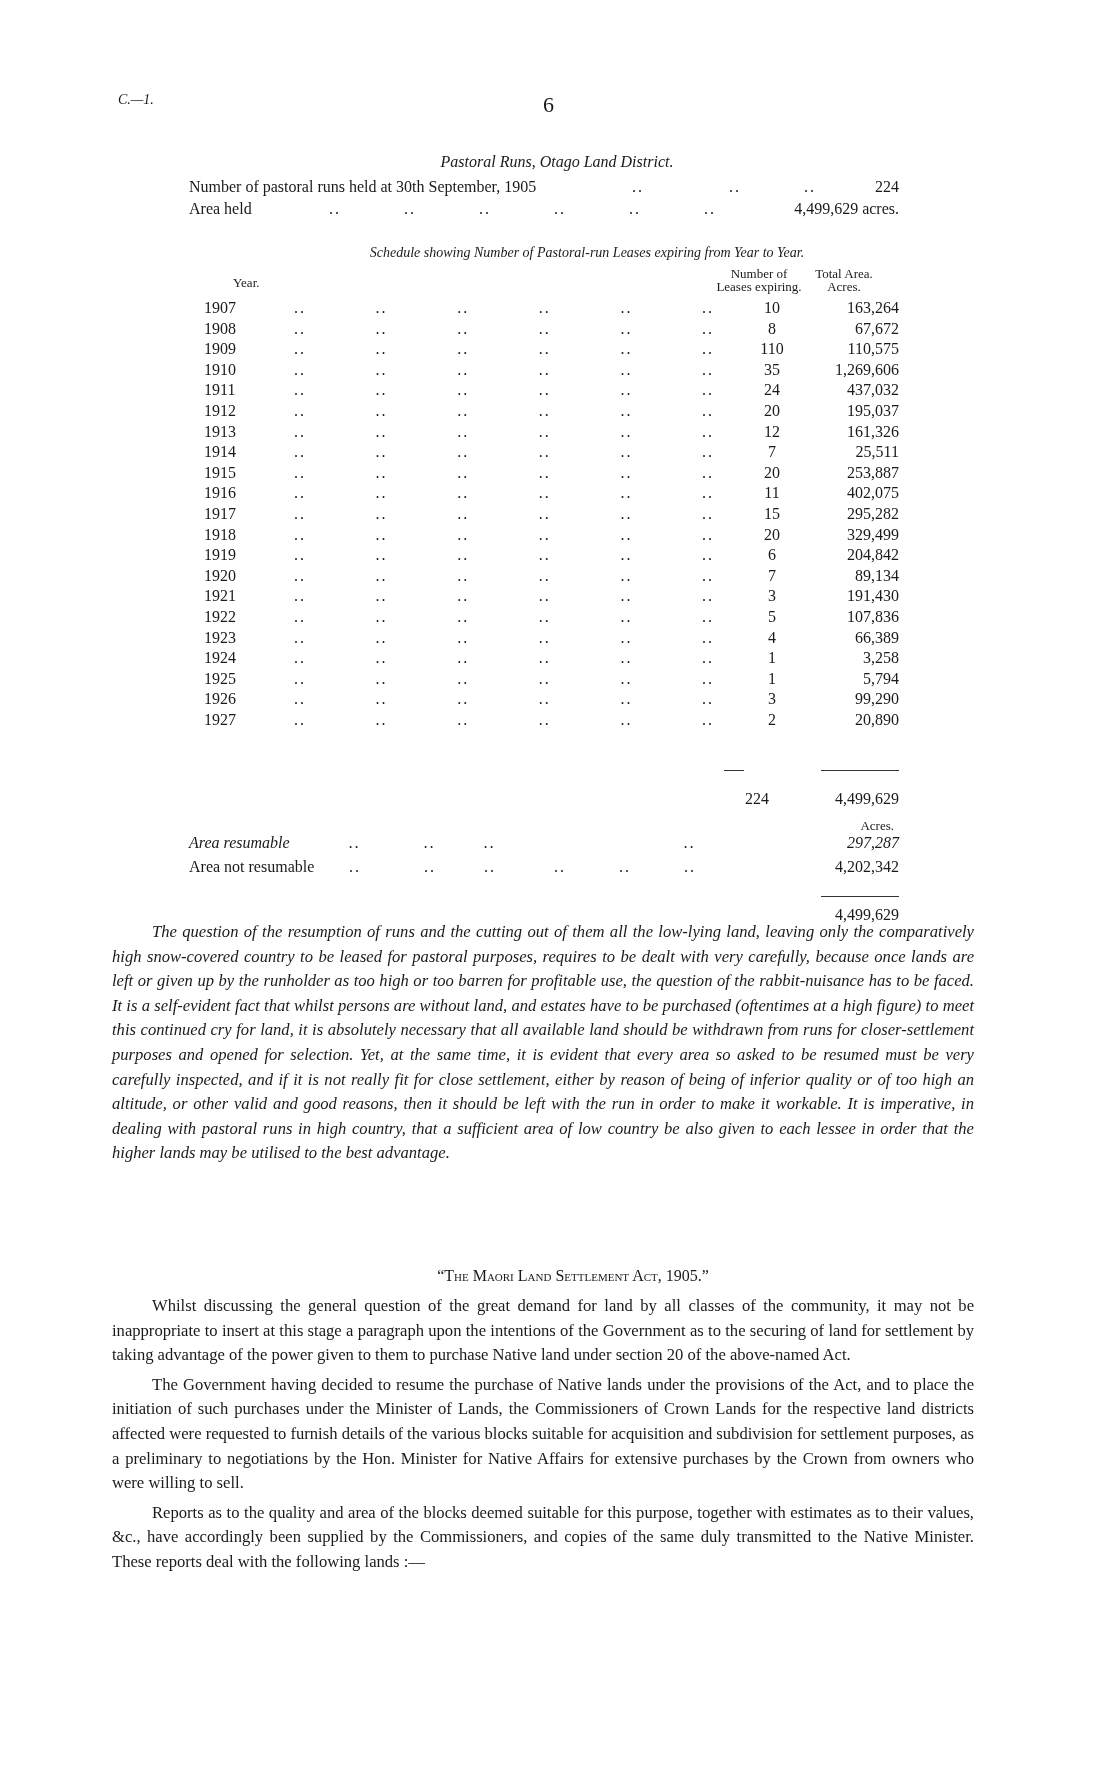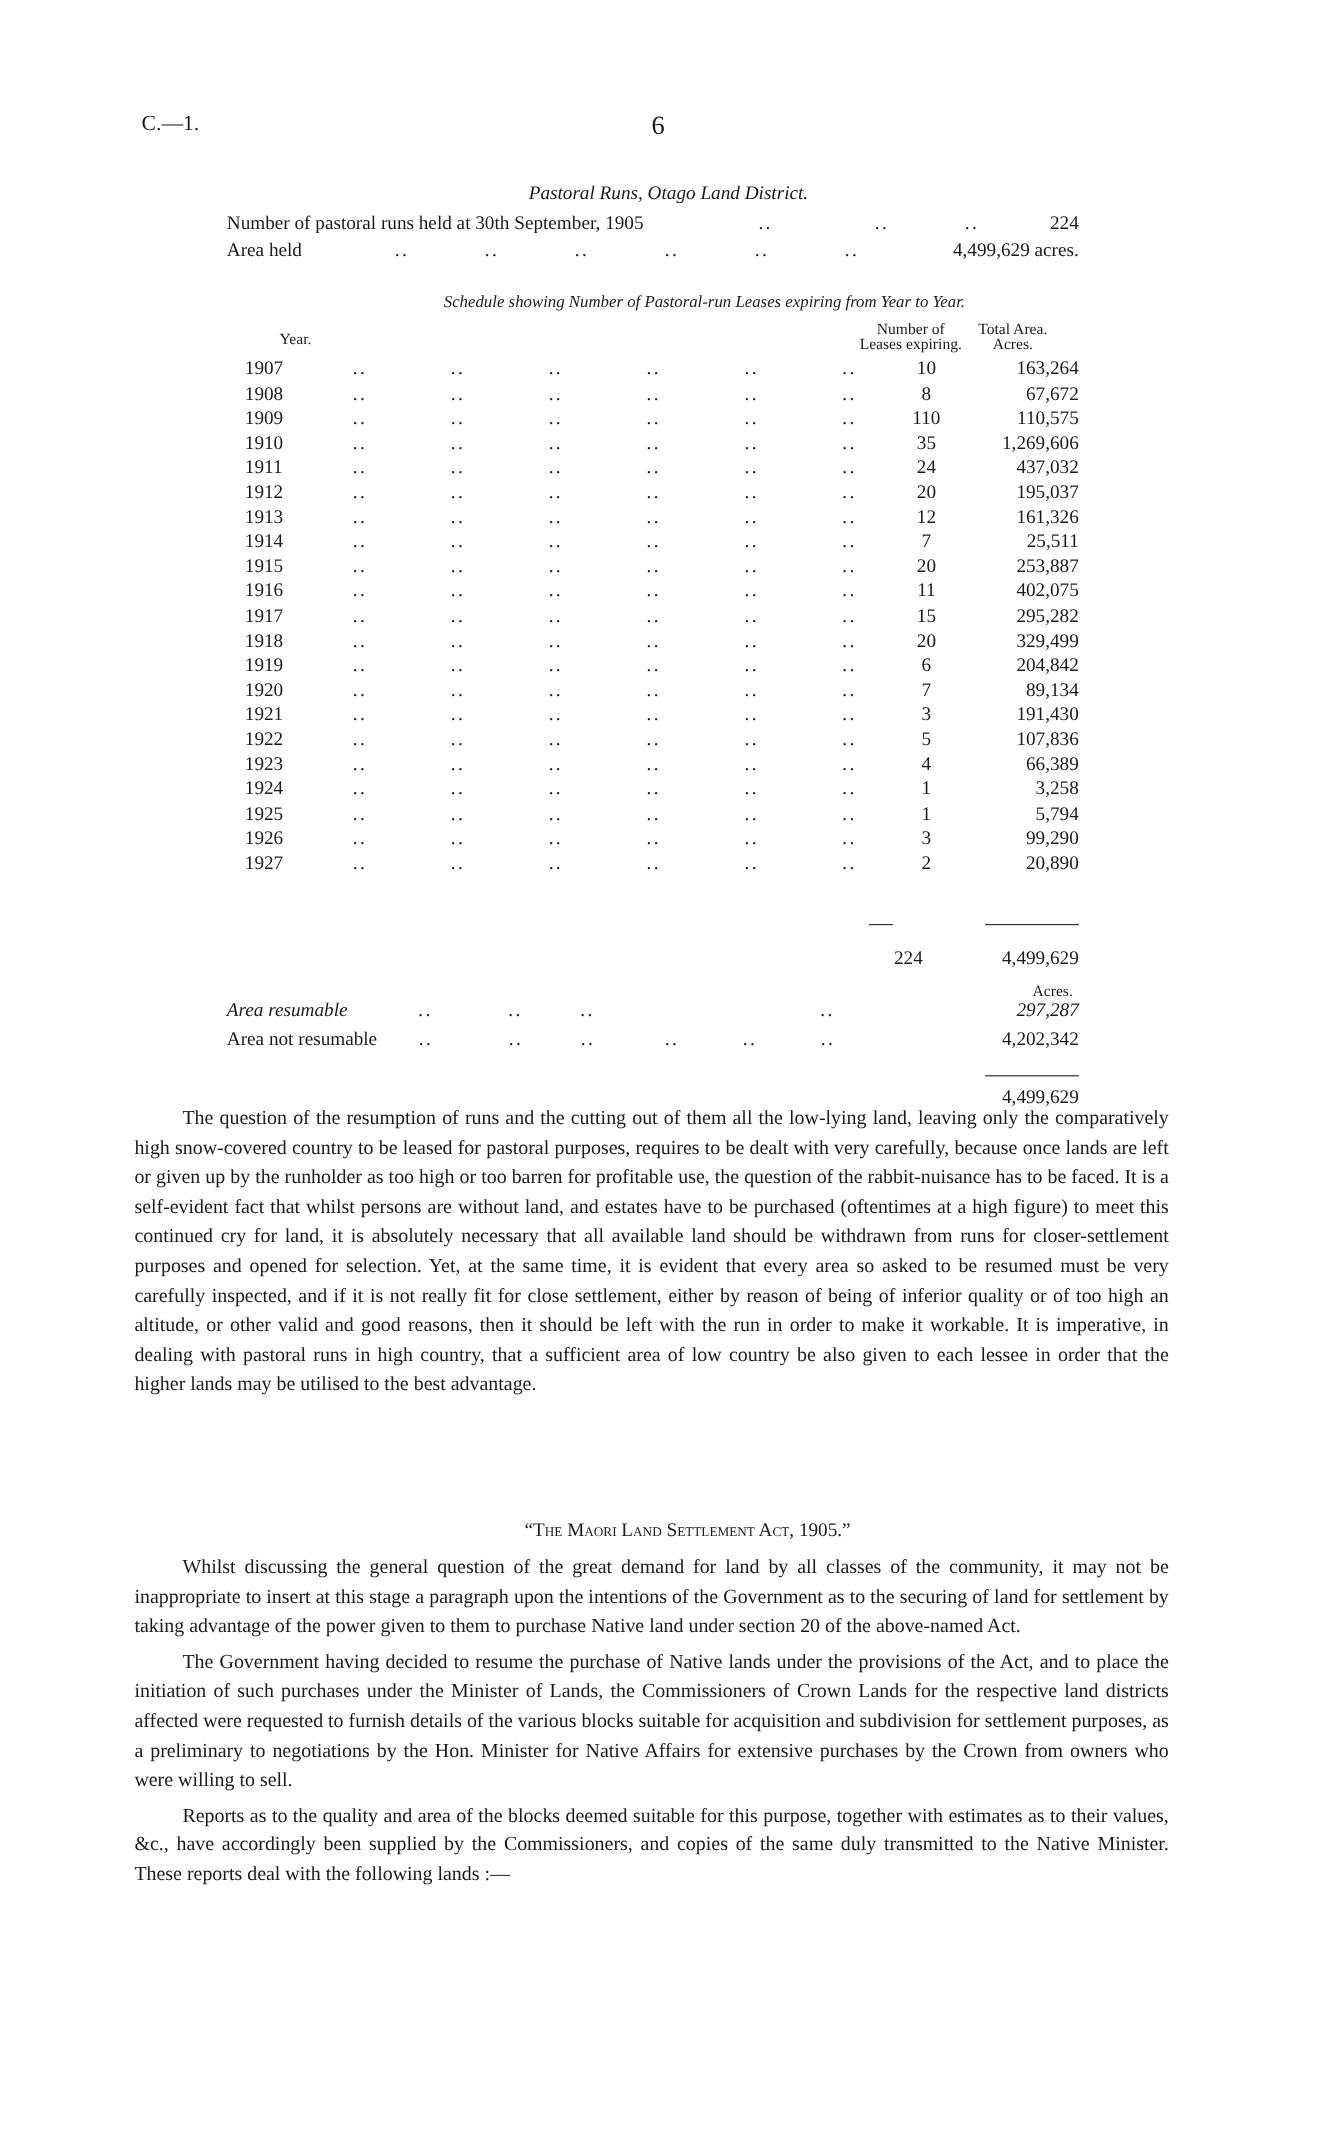--- a/index.html
+++ b/index.html
@@ -1,21 +1,21 @@
 <!DOCTYPE html>
 <html><head>
 <meta charset="utf-8">
 <style>
   html, body { margin: 0; padding: 0; background: #ffffff; }
   body {
     width: 1114px; height: 1790px; position: relative; overflow: hidden;
     font-family: "Liberation Serif", "DejaVu Serif", serif; color: #1a1a1a;
   }
   .page-header { position: absolute; top: 92px; left: 118px; right: 118px; height: 30px; }
-  .ref { position: absolute; left: 0; top: 0; font-size: 18px; }
+  .ref { position: absolute; left: 0; top: 0; font-size: 14px; font-style: italic; }
   .pagenum { position: absolute; left: 425px; top: 0; font-size: 22px; }
 
   .center-title { position: absolute; left: 0; width: 1114px; text-align: center; font-style: italic; font-size: 16px; }
   #pr-title { top: 153px; }
 
   .summary { position: absolute; left: 189px; width: 710px; font-size: 16px; }
   .summary-row { position: relative; height: 22px; }
   .summary-row .lbl { position: absolute; left: 0; }
   .summary-row .dots { position: absolute; letter-spacing: 2px; }
   .summary-row .val { position: absolute; right: 0; }
@@ -383,21 +383,21 @@
     <span class="dots" style="left:295px;">..</span>
     <span class="dots" style="left:365px;">..</span>
     <span class="dots" style="left:430px;">..</span>
     <span class="dots" style="left:495px;">..</span>
     <span class="val">4,202,342</span>
   </div>
   <div class="rule" style="right:0; width:78px; top:78px;"></div>
   <div style="position:absolute; right:0; top:88px;">4,499,629</div>
 </div>
 
-<div class="body-text" style="top:920px;">
+<div class="body-text" style="top:920px;font-style:italic;">
   <p>The question of the resumption of runs and the cutting out of them all the low-lying land, leaving only the comparatively high snow-covered country to be leased for pastoral purposes, requires to be dealt with very carefully, because once lands are left or given up by the runholder as too high or too barren for profitable use, the question of the rabbit-nuisance has to be faced. It is a self-evident fact that whilst persons are without land, and estates have to be purchased (oftentimes at a high figure) to meet this continued cry for land, it is absolutely necessary that all available land should be withdrawn from runs for closer-settlement purposes and opened for selection. Yet, at the same time, it is evident that every area so asked to be resumed must be very carefully inspected, and if it is not really fit for close settlement, either by reason of being of inferior quality or of too high an altitude, or other valid and good reasons, then it should be left with the run in order to make it workable. It is imperative, in dealing with pastoral runs in high country, that a sufficient area of low country be also given to each lessee in order that the higher lands may be utilised to the best advantage.</p>
 </div>
 
 <div class="act-title" style="top:1267px;">“The Maori Land Settlement Act, 1905.”</div>
 
 <div class="body-text" style="top:1294px;">
   <p>Whilst discussing the general question of the great demand for land by all classes of the community, it may not be inappropriate to insert at this stage a paragraph upon the intentions of the Government as to the securing of land for settlement by taking advantage of the power given to them to purchase Native land under section 20 of the above-named Act.</p>
   <p style="margin-top:5px;">The Government having decided to resume the purchase of Native lands under the provisions of the Act, and to place the initiation of such purchases under the Minister of Lands, the Commissioners of Crown Lands for the respective land districts affected were requested to furnish details of the various blocks suitable for acquisition and subdivision for settlement purposes, as a preliminary to negotiations by the Hon. Minister for Native Affairs for extensive purchases by the Crown from owners who were willing to sell.</p>
   <p style="margin-top:5px;">Reports as to the quality and area of the blocks deemed suitable for this purpose, together with estimates as to their values, &amp;c., have accordingly been supplied by the Commissioners, and copies of the same duly transmitted to the Native Minister. These reports deal with the following lands :—</p>
 </div>

